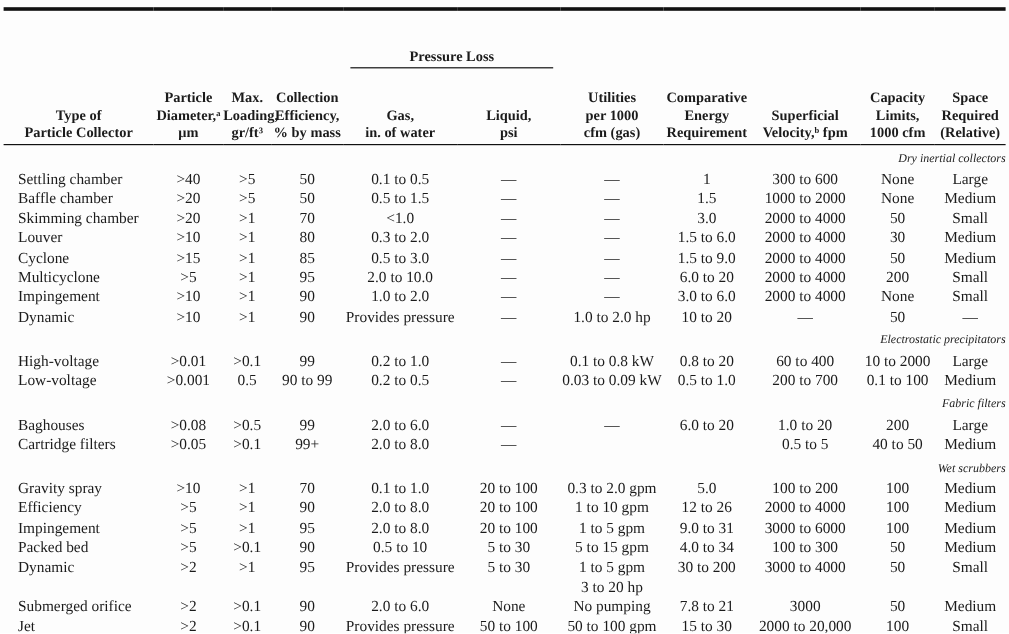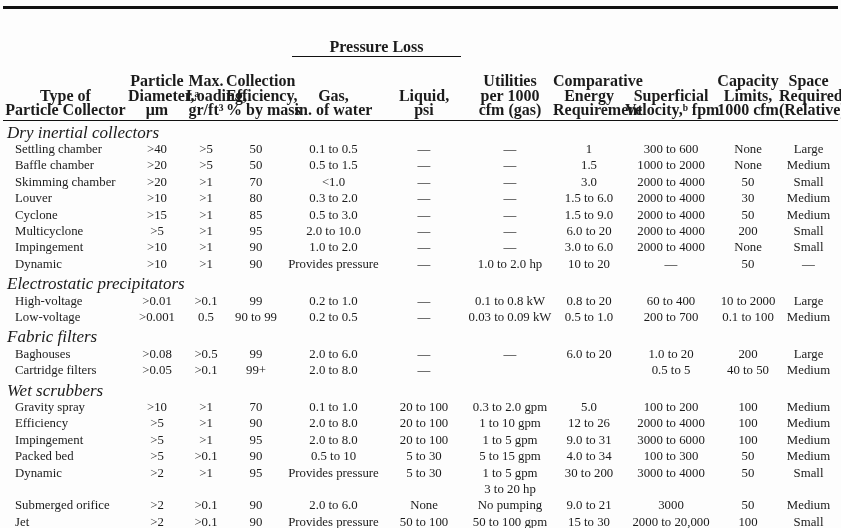--- a/index.html
+++ b/index.html
@@ -7,37 +7,37 @@
     width: 841px; height: 528px; box-sizing: border-box;
     background: #fdfdfd; color: #1b1b1b;
     font-family: "Liberation Serif", "DejaVu Serif", serif;
     padding: 6px 3px 0 3px; overflow: hidden;
   }
   table.collector-table {
     width: 835px; table-layout: fixed; border-collapse: collapse;
     border-top: 3px solid #111; border-bottom: 3px solid #111;
   }
   thead th {
-    font-weight: bold; font-size: 16px; line-height: 14.5px;
+    font-weight: bold; font-size: 12px; line-height: 14.5px;
     white-space: pre; vertical-align: bottom; text-align: center;
     padding: 1px 0 2px 0;
   }
   thead { border-bottom: 1.8px solid #111; }
   th.group-pressure { vertical-align: top; padding-top: 2px; }
   th.group-pressure .group-rule {
     border-bottom: 1.8px solid #111; margin: 0 6px; padding-bottom: 1px;
   }
   tbody td {
     font-size: 12.8px; line-height: 16.4px; white-space: pre;
     text-align: center; vertical-align: top; padding: 0;
   }
   tbody td.c-type { text-align: left; padding-left: 12px; }
   tr.section td {
-    font-style: italic; text-align: left; padding: 4px 0 0 4px;
-    font-size: 17px; line-height: 16.4px;
+    font-style: italic; text-align: right; padding: 4px 0 0 4px;
+    font-size: 10px; line-height: 16.4px;
   }
   tr.spacer td { line-height: 4px; font-size: 4px; }
 </style>
 </head>
 <body>
 
 <div class="page">
   <table class="collector-table">
     <colgroup>
       <col style="width:125px">
@@ -329,21 +329,21 @@
           <td colspan="11"></td>
         </tr>
         <tr>
           <td class="c-type">Submerged orifice</td>
           <td class="c-diam">&gt;2</td>
           <td class="c-load">&gt;0.1</td>
           <td class="c-eff">90</td>
           <td class="c-gas">2.0 to 6.0</td>
           <td class="c-liquid">None</td>
           <td class="c-util">No pumping</td>
-          <td class="c-energy">9.0 to 21</td>
+          <td class="c-energy">7.8 to 21</td>
           <td class="c-vel">3000</td>
           <td class="c-cap">50</td>
           <td class="c-space">Medium</td>
         </tr>
         <tr>
           <td class="c-type">Jet</td>
           <td class="c-diam">&gt;2</td>
           <td class="c-load">&gt;0.1</td>
           <td class="c-eff">90</td>
           <td class="c-gas">Provides pressure</td>

